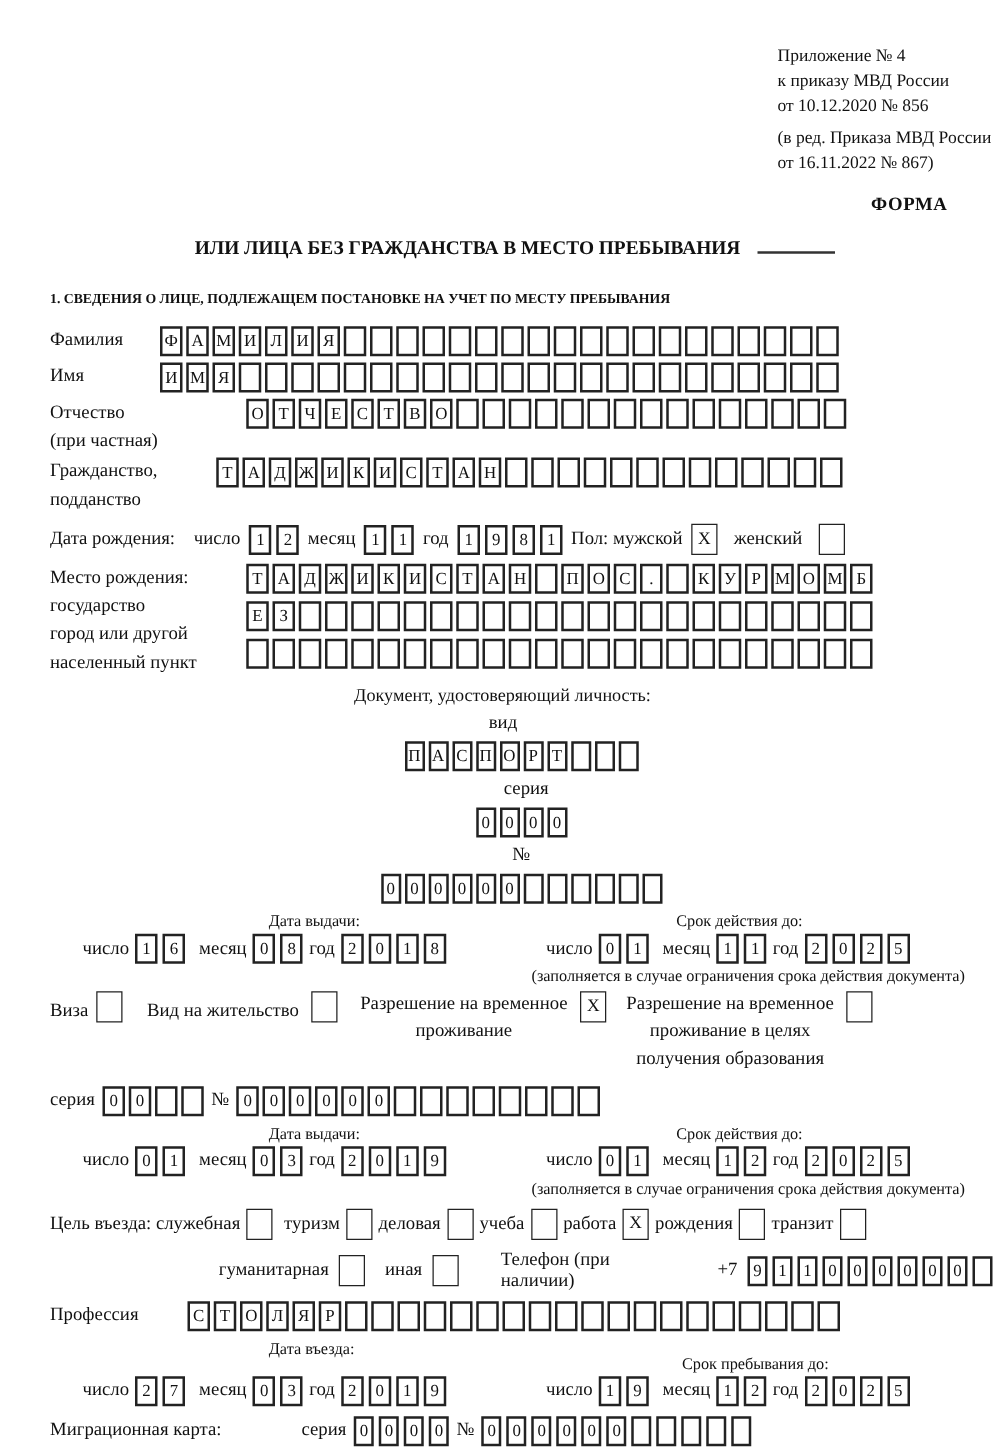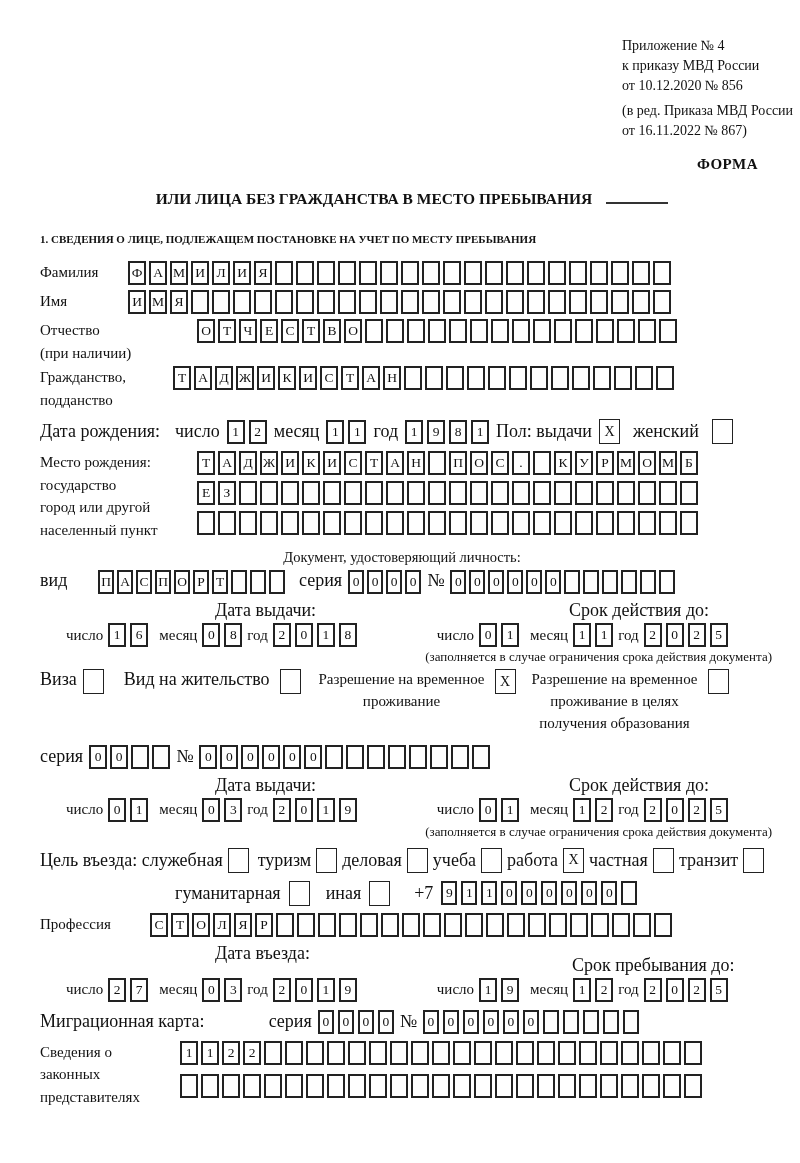--- a/index.html
+++ b/index.html
@@ -42,27 +42,27 @@
   .cells.rowgap { margin-bottom: 6px; }
 
   
   .chk {
     width: 21px; height: 25px; flex: none;
     border: 1.8px solid #222;
     display: inline-flex; align-items: center; justify-content: center;
     font-size: 14px;
   }
 
-  .inl { display: flex; align-items: flex-start; }
-  .fs15 { font-size: 18px; }
+  .inl { display: flex; align-items: flex-end; }
+  .fs15 { font-size: 15px; }
   .note { font-size: 13px; text-align: right; padding-right: 22px; margin-top: 2px; }
 
   .dategroup { display: flex; align-items: center; gap: 5px; font-size: 15px; }
   .dategroup .cells { gap: 4px; }
-  .dateheads { display: flex; font-size: 18px; margin-top: 6px; }
+  .dateheads { display: flex; font-size: 13px; margin-top: 6px; }
   .center-lines { text-align: center; font-size: 15px; line-height: 1.45; }
   .docheading { text-align: center; font-weight: normal; font-size: 14.5px; margin-top: 8px; padding-right: 30px; }
   .plaintext { font-size: 15px; line-height: 1.6; }
 </style>
 </head>
 <body>
 
 <div class="page">
 
   <div class="appendix">
@@ -140,21 +140,21 @@
         <span class="cell"></span>
         <span class="cell"></span>
         <span class="cell"></span>
         <span class="cell"></span>
         <span class="cell"></span>
       </div>
   </div>
 
   <div class="frow">
     <span class="lbl w157">
-      <span>Отчество</span><br><span>(при наличии)</span>
+      <span>Отчество</span><br><span>(при частная)</span>
     </span>
     <div class="cells">
         <span class="cell">О</span>
         <span class="cell">Т</span>
         <span class="cell">Ч</span>
         <span class="cell">Е</span>
         <span class="cell">С</span>
         <span class="cell">Т</span>
         <span class="cell">В</span>
         <span class="cell">О</span>
@@ -220,21 +220,21 @@
         <span class="cell">1</span>
         <span class="cell">1</span>
       </div>
     <span class="fs15">год</span>
     <div class="cells" style="gap:4px;">
         <span class="cell">1</span>
         <span class="cell">9</span>
         <span class="cell">8</span>
         <span class="cell">1</span>
       </div>
-    <span class="fs15">Пол: выдачи</span>
+    <span class="fs15">Пол: мужской</span>
     <span class="chk">X</span>
     <span class="fs15" style="margin-left:6px;">женский</span>
     <span class="chk" style="margin-left:6px;"></span>
   </div>
 
   <div class="frow" style="margin-top:7px;">
     <span class="lbl w157">
       <span>Место рождения:</span><br>
       <span>государство</span><br>
       <span>город или другой</span><br>
@@ -317,21 +317,21 @@
           <span class="cell"></span>
           <span class="cell"></span>
           <span class="cell"></span>
           <span class="cell"></span>
         </div>
     </div>
   </div>
 
   <div class="docheading">Документ, удостоверяющий личность:</div>
 
-  <div class="frow inl tight" style="margin-top:4px; gap:6px; ">
+  <div class="frow inl tight" style="margin-top:4px; gap:6px; align-items:center;flex-direction:column;">
     <span class="fs15" style="width:52px;">вид</span>
     <div class="cells">
         <span class="cell">П</span>
         <span class="cell">А</span>
         <span class="cell">С</span>
         <span class="cell">П</span>
         <span class="cell">О</span>
         <span class="cell">Р</span>
         <span class="cell">Т</span>
         <span class="cell"></span>
@@ -509,31 +509,32 @@
     <span class="fs15">Цель въезда: служебная</span>
     <span class="chk"></span>
     <span class="fs15" style="margin-left:4px;">туризм</span>
     <span class="chk"></span>
     <span class="fs15">деловая</span>
     <span class="chk"></span>
     <span class="fs15">учеба</span>
     <span class="chk"></span>
     <span class="fs15">работа</span>
     <span class="chk">X</span>
-    <span class="fs15">частная</span>
+    <span class="fs15">рождения</span>
     <span class="chk"></span>
     <span class="fs15">транзит</span>
     <span class="chk"></span>
   </div>
 
   <div class="frow inl tight" style="margin-top:8px; gap:8px; align-items:center;">
     <span class="fs15" style="margin-left:135px;">гуманитарная</span>
     <span class="chk"></span>
     <span class="fs15" style="margin-left:8px;">иная</span>
     <span class="chk"></span>
+    <span class="fs15" style="margin-left:26px;">Телефон (при наличии)</span>
     <span class="fs15" style="margin-left:16px;">+7</span>
     <div class="cells" style="gap:4px;">
         <span class="cell">9</span>
         <span class="cell">1</span>
         <span class="cell">1</span>
         <span class="cell">0</span>
         <span class="cell">0</span>
         <span class="cell">0</span>
         <span class="cell">0</span>
         <span class="cell">0</span>

